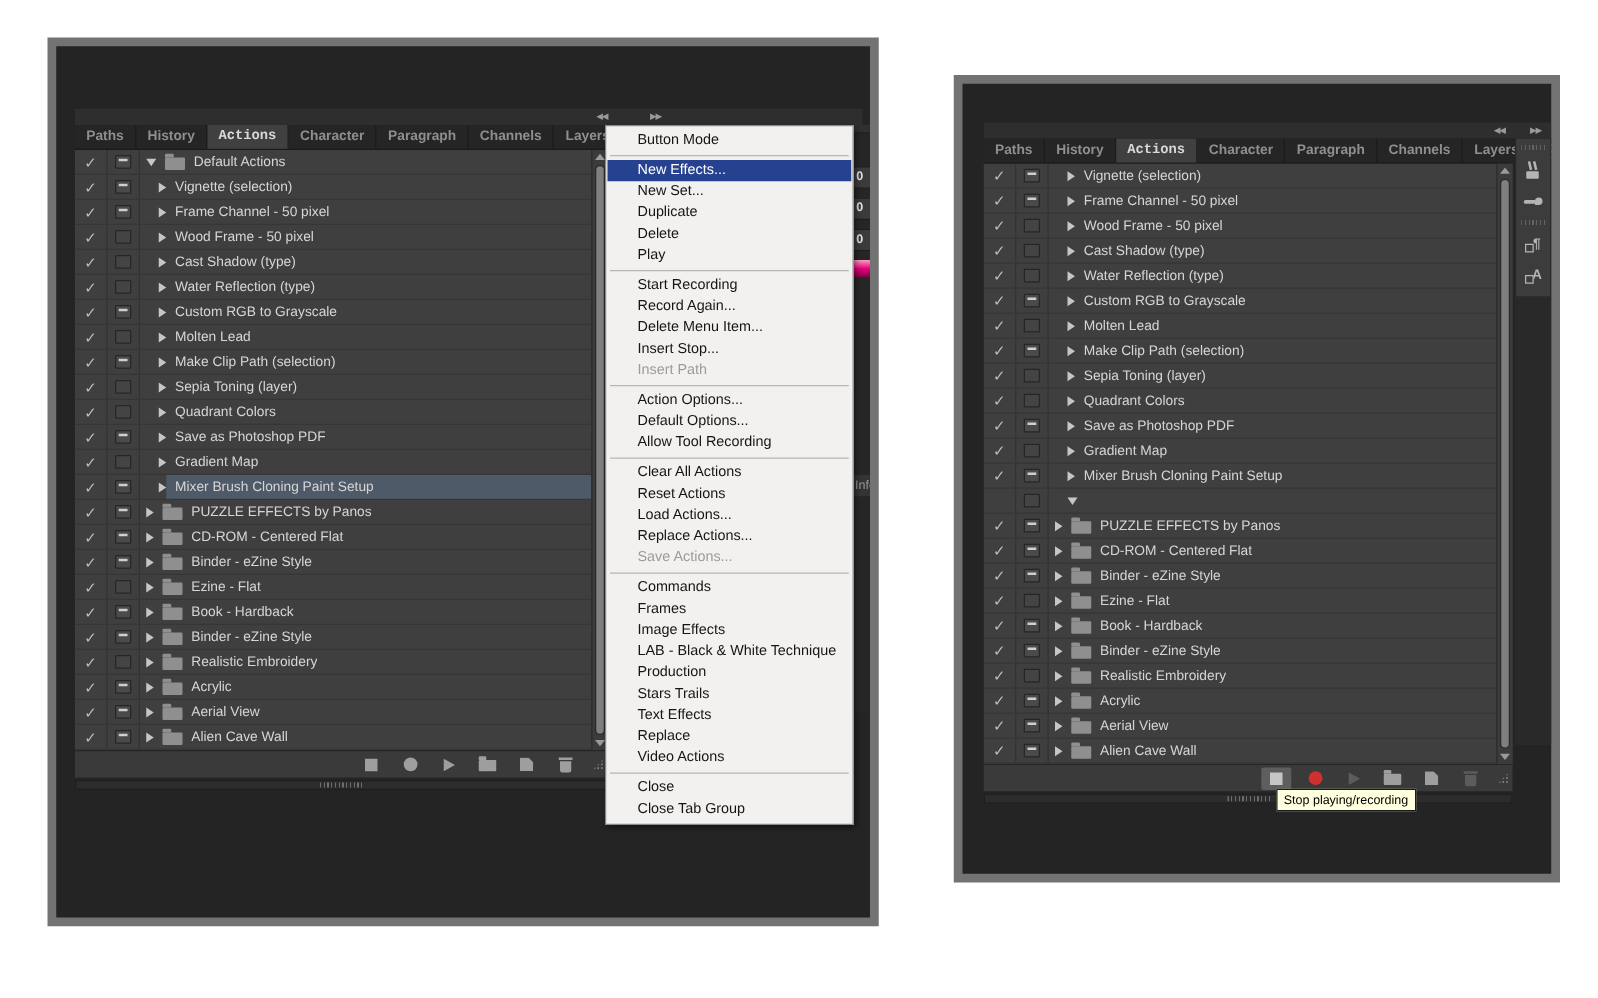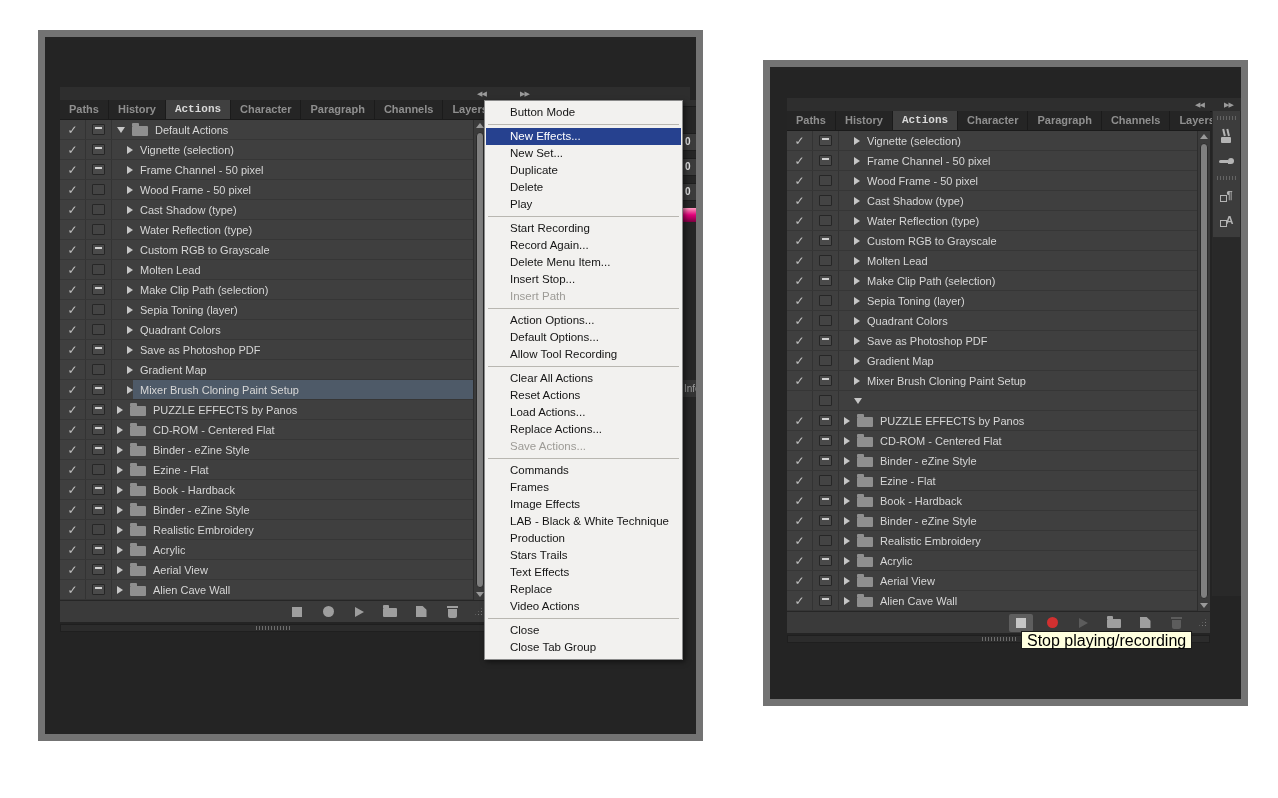--- a/index.html
+++ b/index.html
@@ -124,21 +124,21 @@
   .ic-bp{position:relative;width:15px;height:12px;}
   .ic-bp::before{content:"";position:absolute;left:0;top:5px;width:9px;height:3px;background:#b4b4b4;border-radius:2px 0 0 2px;}
   .ic-bp::after{content:"";position:absolute;right:0;top:3px;width:6px;height:6px;background:#b4b4b4;border-radius:50% 50% 50% 0;}
   .ic-ps,.ic-cs{position:relative;font-size:11px;font-weight:700;color:#b4b4b4;line-height:1;padding-left:6px;}
   .ic-ps::before{content:"\00B6";}
   .ic-cs::before{content:"A";}
   .ic-ps::after,.ic-cs::after{content:"";position:absolute;left:0;bottom:-1px;width:5px;height:5px;border:1px solid #b4b4b4;background:#3c3c3c;}
 
   
   .tooltip{position:absolute;left:251px;top:564px;height:18px;line-height:17px;background:#ffffdf;border:1px solid #1a1a1a;
-           color:#000;font-size:16px;padding:0 5px;white-space:nowrap;z-index:60;box-sizing:border-box;}
+           color:#000;font-size:10px;padding:0 5px;white-space:nowrap;z-index:60;box-sizing:border-box;}
 </style>
 </head>
 <body>
 
 <div class="shot" id="shot1">
   <div class="shot-inner">
 
     <div class="dockhead" id="dockhead1">
       <span class="arr arr-l"></span>
       <span class="arr arr-r"></span>

